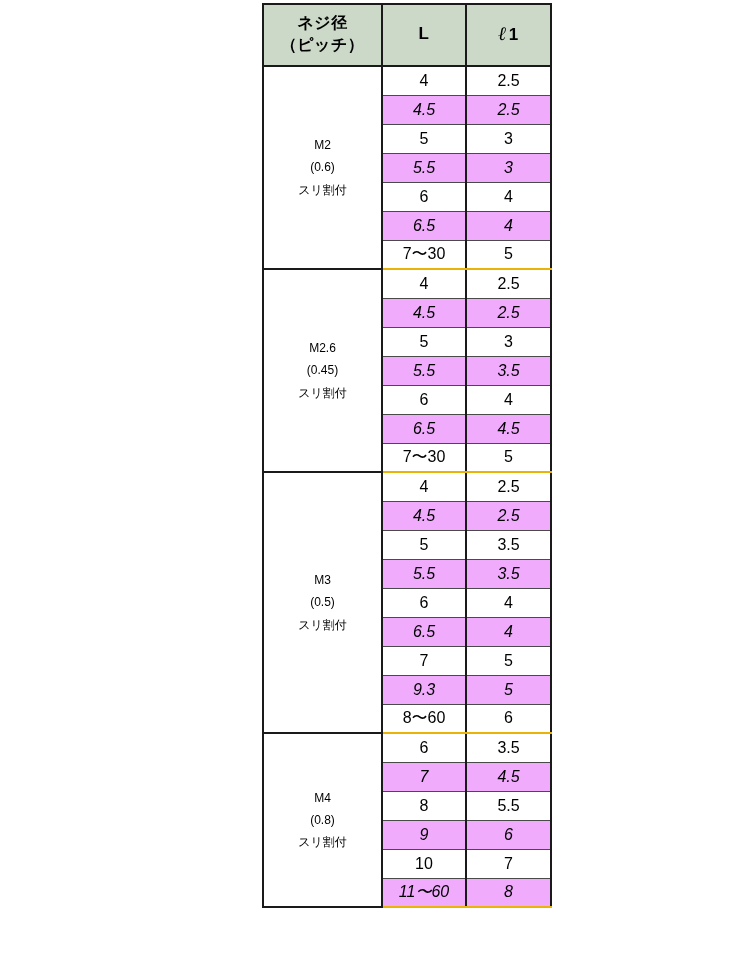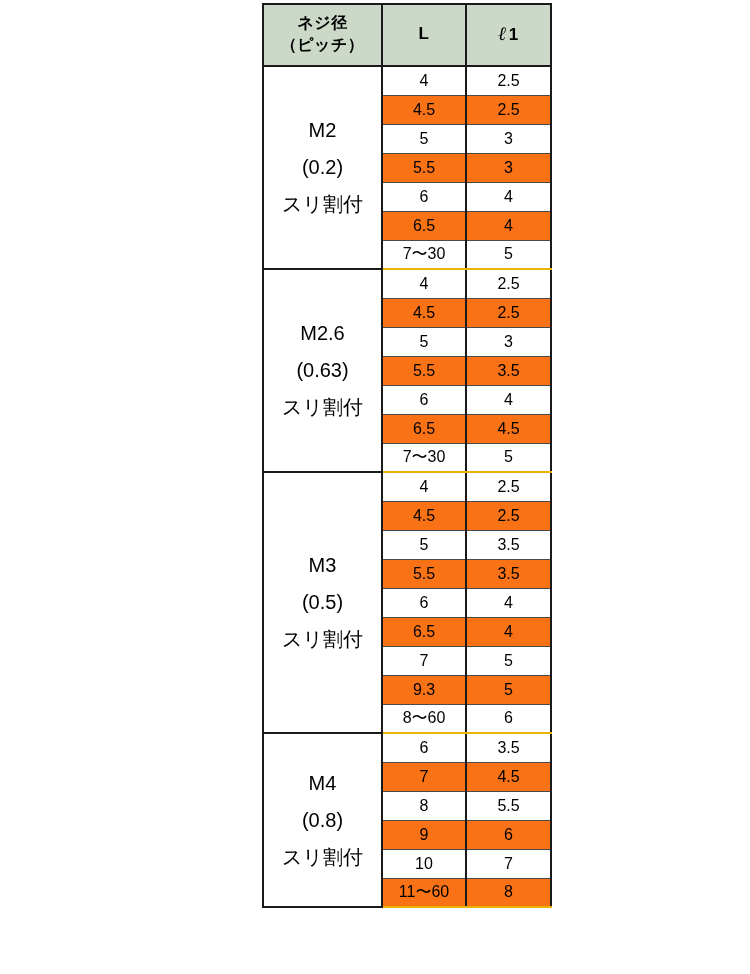--- a/index.html
+++ b/index.html
@@ -66,25 +66,25 @@
     border-bottom: 1px solid #4a4a4a;
     text-align: center;
     vertical-align: middle;
     font-size: 16px;
     height: 29px;
     padding: 0 2px;
     box-sizing: border-box;
     background: #ffffff;
   }
 
-  tbody td.stripe { background: #f97316; }
+  tbody td.stripe { background: #f0abfc; font-style: italic; }
 
   tbody td.label-cell {
     background: #ffffff;
-    font-size: 20px;
+    font-size: 12px;
     line-height: 1.85;
     border-top: 2px solid #1a1a1a;
     border-bottom: 2px solid #1a1a1a;
     border-left: 2px solid #1a1a1a;
     border-right: 2px solid #1a1a1a;
   }
   tbody td.label-cell .lbl-line { display: block; white-space: nowrap; }
 
   
   tbody tr.group-start > td { border-top: 2px solid #1a1a1a; }
@@ -109,21 +109,21 @@
         <th class="col-l">L</th>
         <th class="col-l1">
           <span class="ell">ℓ</span><span>1</span>
         </th>
       </tr>
     </thead>
     <tbody id="table-body">
         <tr class="group-start">
           <td class="label-cell" rowspan="7">
             <span class="lbl-line">M2</span>
-            <span class="lbl-line">(0.2)</span>
+            <span class="lbl-line">(0.6)</span>
             <span class="lbl-line">スリ割付</span>
           </td>
           <td>4</td>
           <td>2.5</td>
         </tr>
         <tr>
           <td class="stripe">4.5</td>
           <td class="stripe">2.5</td>
         </tr>
         <tr>
@@ -142,21 +142,21 @@
           <td class="stripe">6.5</td>
           <td class="stripe">4</td>
         </tr>
         <tr class="group-end">
           <td>7〜30</td>
           <td>5</td>
         </tr>
         <tr class="group-start">
           <td class="label-cell" rowspan="7">
             <span class="lbl-line">M2.6</span>
-            <span class="lbl-line">(0.63)</span>
+            <span class="lbl-line">(0.45)</span>
             <span class="lbl-line">スリ割付</span>
           </td>
           <td>4</td>
           <td>2.5</td>
         </tr>
         <tr>
           <td class="stripe">4.5</td>
           <td class="stripe">2.5</td>
         </tr>
         <tr>

